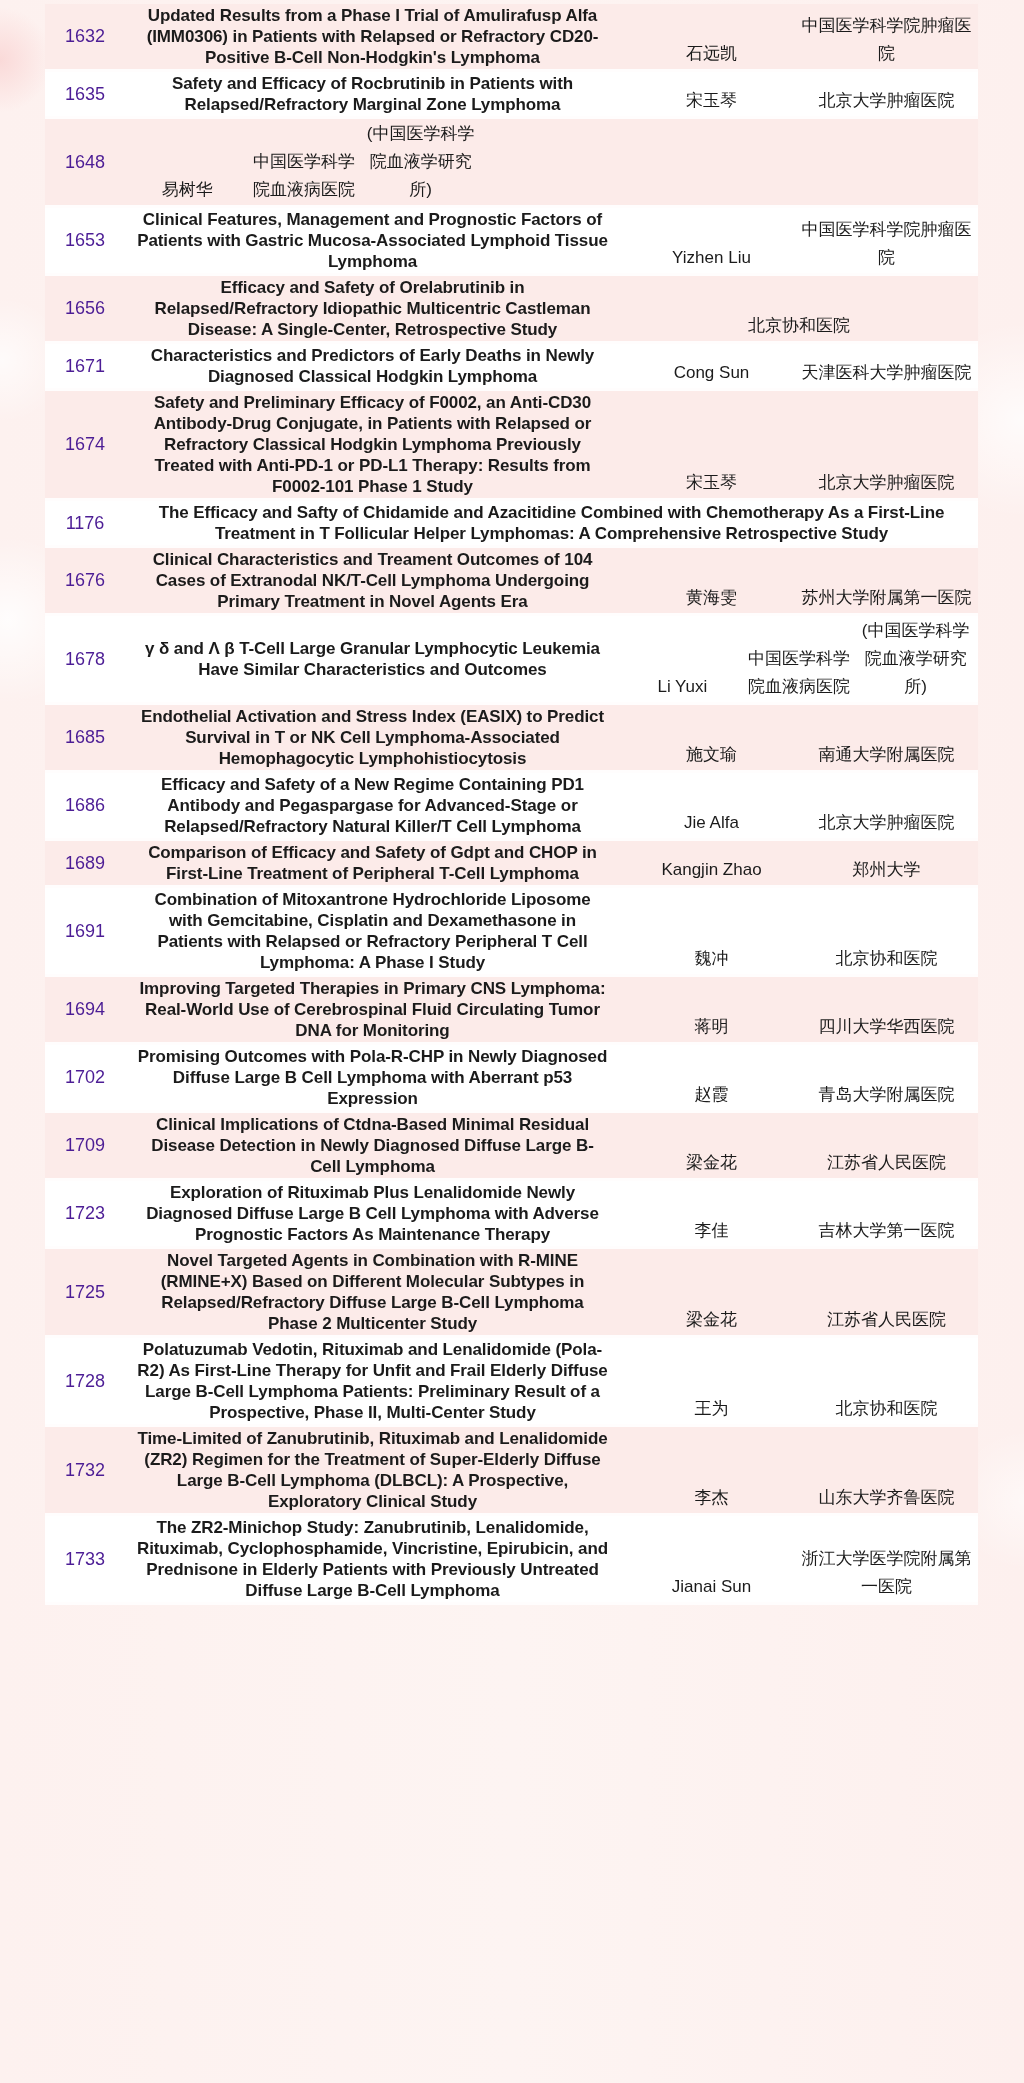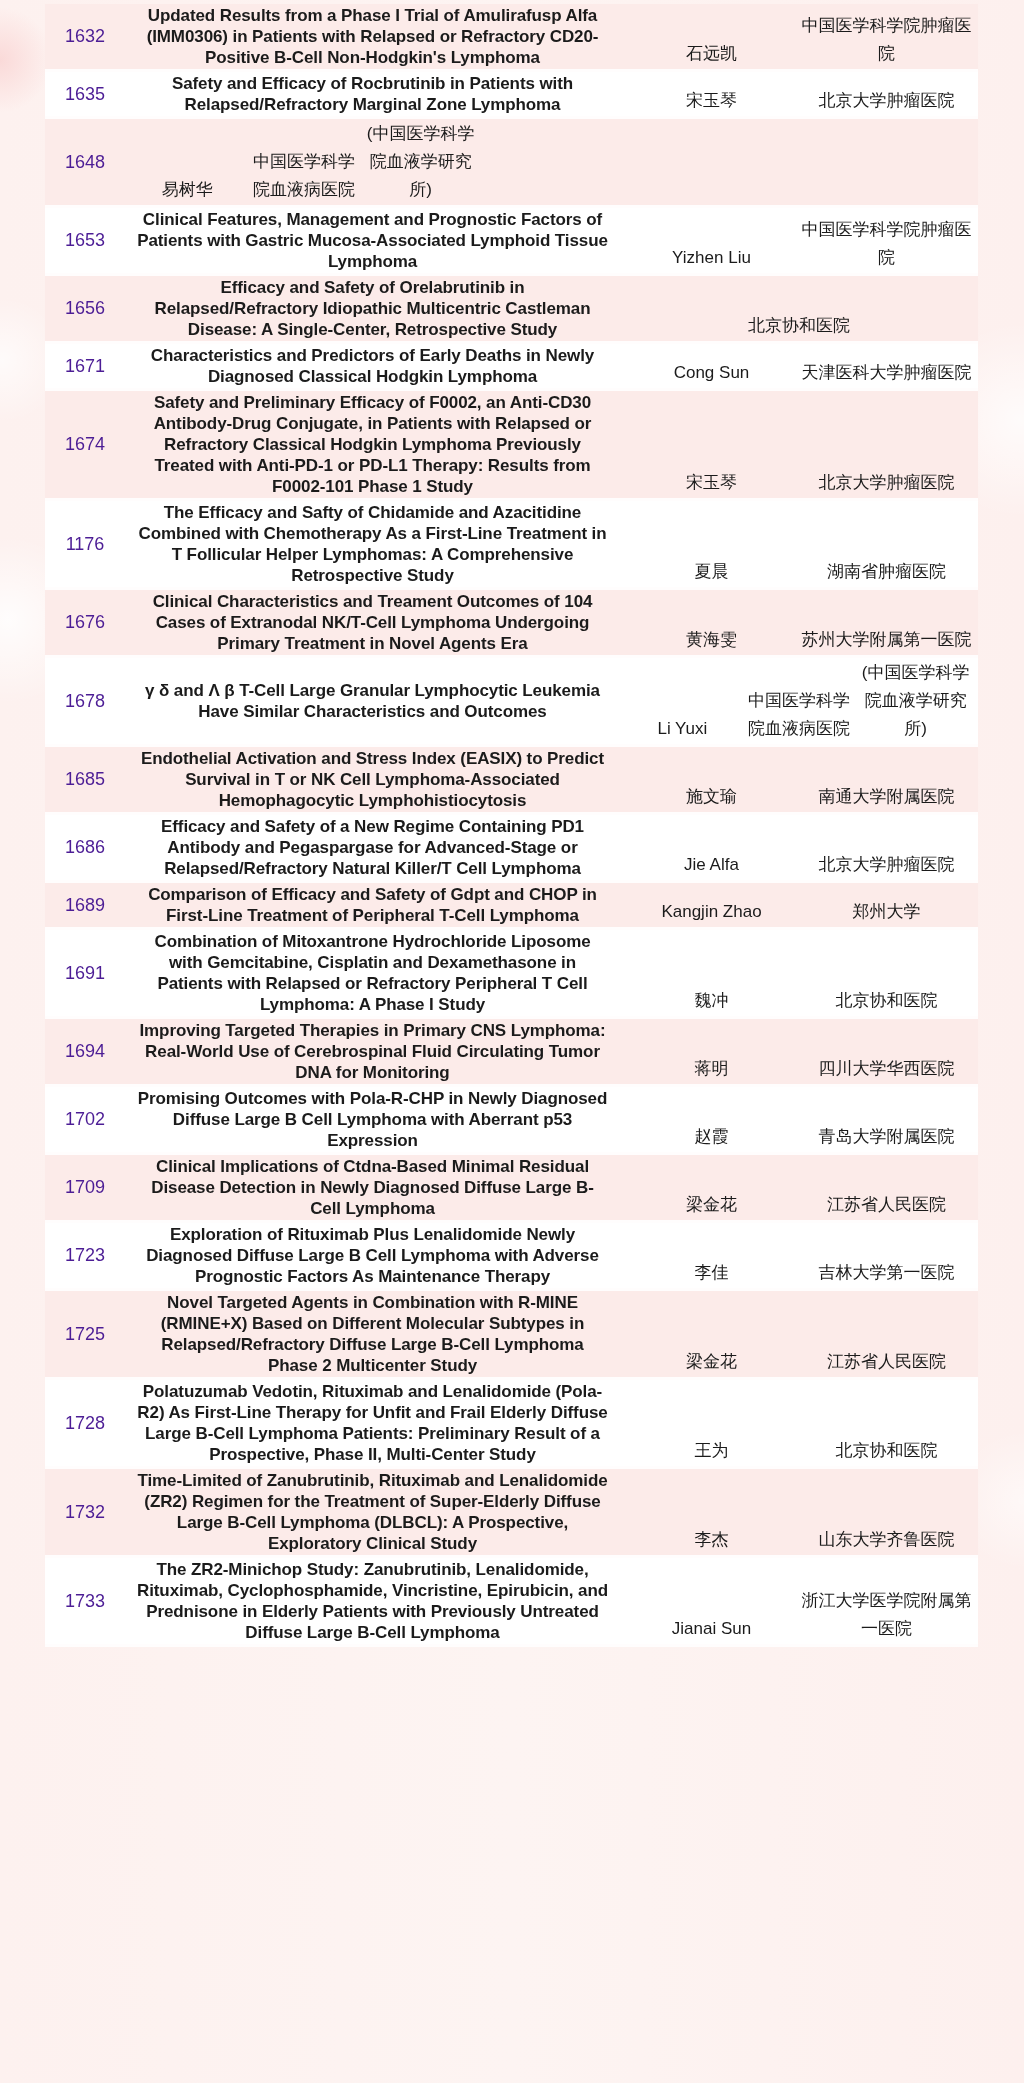--- a/index.html
+++ b/index.html
@@ -128,24 +128,20 @@
     <div class="cell id">1674</div>
     <div class="cell title">Safety and Preliminary Efficacy of F0002, an Anti-CD30 Antibody-Drug Conjugate, in Patients with Relapsed or Refractory Classical Hodgkin Lymphoma Previously Treated with Anti-PD-1 or PD-L1 Therapy: Results from F0002-101 Phase 1 Study</div>
     <div class="cell authors">
         <div class="presenter-line">宋玉琴</div>
         <div class="presenter-line">北京大学肿瘤医院</div>
       </div>
   </div>
     <div class="row white">
     <div class="cell id">1176</div>
     <div class="cell title">The Efficacy and Safty of Chidamide and Azacitidine Combined with Chemotherapy As a First-Line Treatment in T Follicular Helper Lymphomas: A Comprehensive Retrospective Study</div>
-    <div class="cell authors">
-        <div class="presenter-line">夏晨</div>
-        <div class="presenter-line">湖南省肿瘤医院</div>
-      </div>
   </div>
     <div class="row pink">
     <div class="cell id">1676</div>
     <div class="cell title">Clinical Characteristics and Treament Outcomes of 104 Cases of Extranodal NK/T-Cell Lymphoma Undergoing Primary Treatment in Novel Agents Era</div>
     <div class="cell authors">
         <div class="presenter-line">黄海雯</div>
         <div class="presenter-line">苏州大学附属第一医院</div>
       </div>
   </div>
     <div class="row white">

